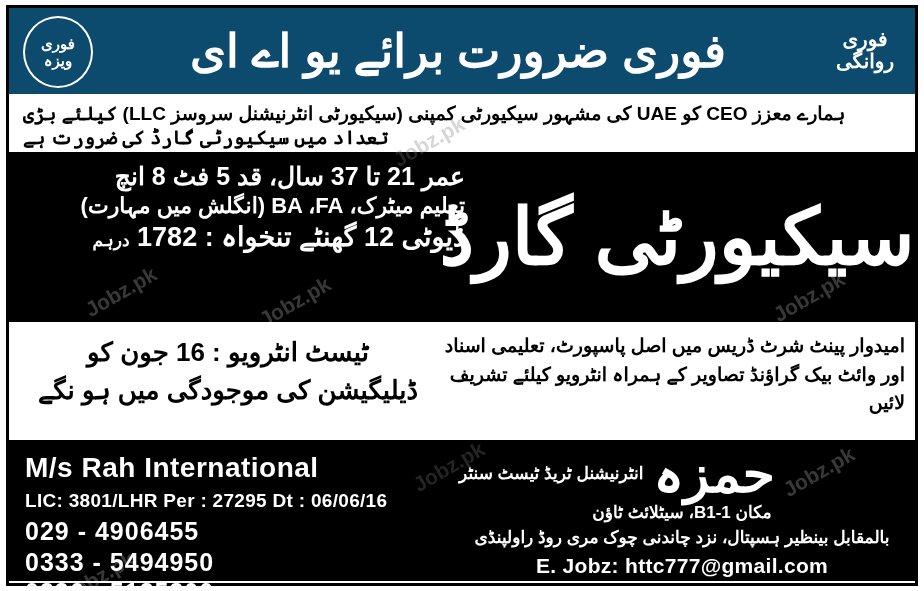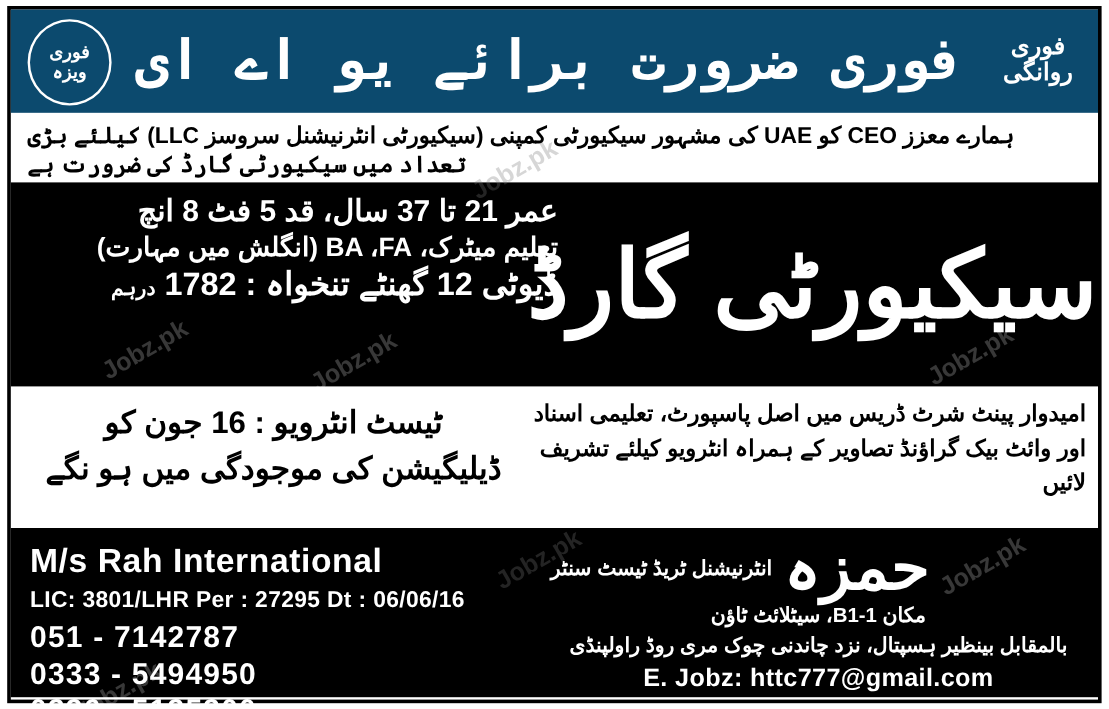--- a/index.html
+++ b/index.html
@@ -81,21 +81,20 @@
     top: 4px;
     height: 78px;
     display: flex;
     align-items: center;
     justify-content: center;
     font-size: 46px;
     font-weight: bold;
     letter-spacing: 0px;
     direction: rtl;
     white-space: nowrap;
-    font-family: Liberation Mono, monospace;
   }
 
   
   .intro {
     position: absolute;
     left: 9px;
     top: 98px;
     width: 906px;
     height: 50px;
     padding: 4px 14px;
@@ -338,21 +337,21 @@
       <div>ٹیسٹ انٹرویو : 16 جون کو</div>
       <div>ڈیلیگیشن کی موجودگی میں ہو نگے</div>
     </div>
   </div>
 
   <div class="footer">
     <div class="footer-left">
       <div class="agency-name">M/s Rah International</div>
       <div class="lic">LIC: 3801/LHR Per : 27295 Dt : 06/06/16</div>
       <div class="phones">
-        <div class="phone">051 -  7142787</div>
+        <div class="phone">029 -  4906455</div>
         <div class="phone">0333 -  5494950</div>
         <div class="phone">0336 -  5135300</div>
       </div>
     </div>
     <div class="footer-right">
       <div class="brand-row">
         <div class="brand-logo">حمزہ</div>
         <div class="brand-sub">انٹرنیشنل ٹریڈ ٹیسٹ سنٹر</div>
       </div>
       <div class="addr">مکان B1-1، سیٹلائٹ ٹاؤن</div>

